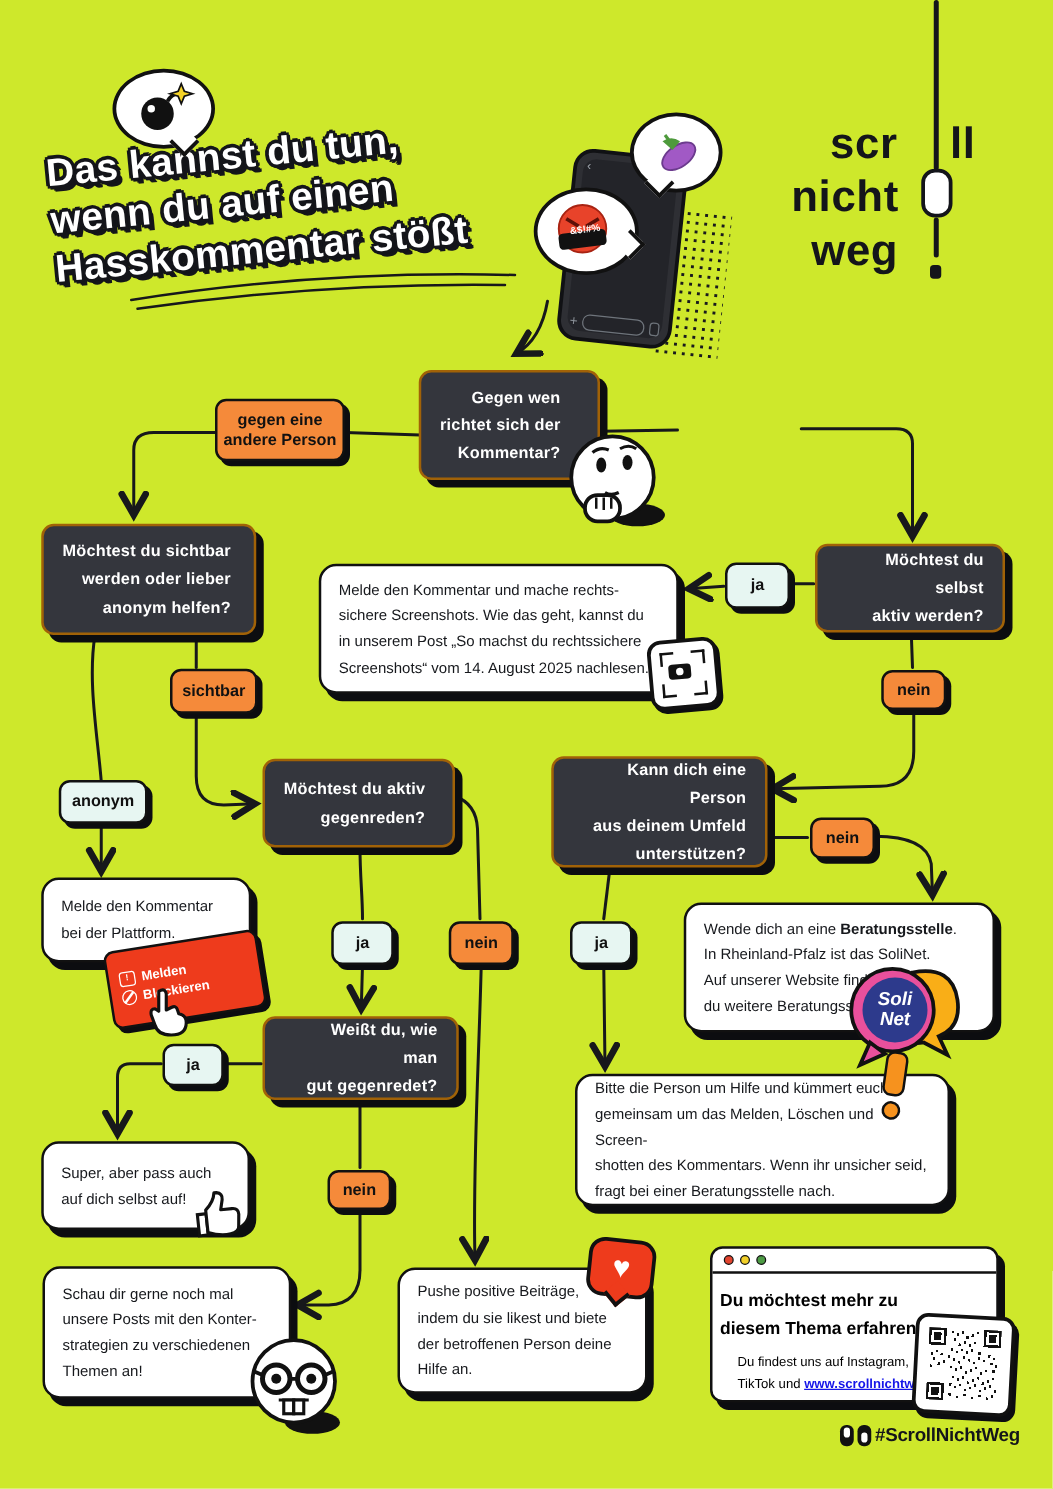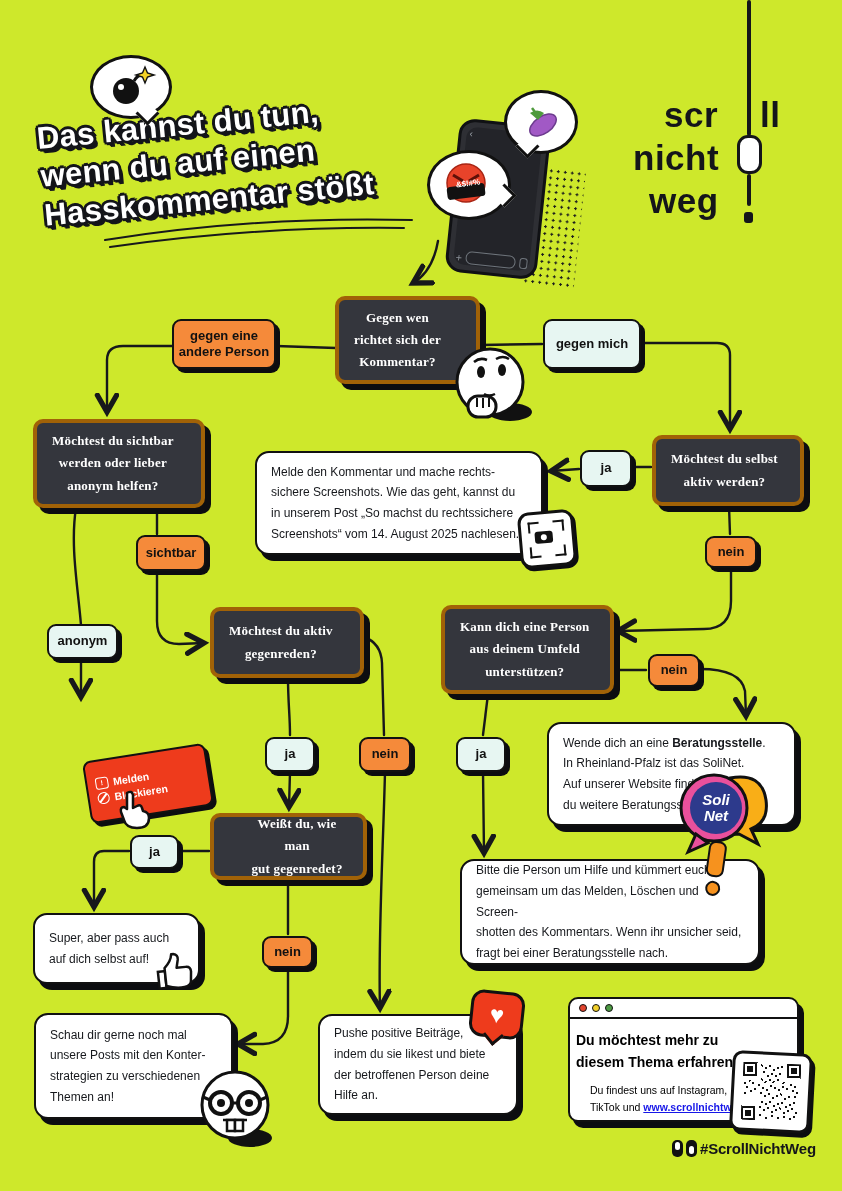--- a/index.html
+++ b/index.html
@@ -4,23 +4,23 @@
 <style>
   html,body{margin:0;padding:0;}
   body{font-family:"Liberation Sans","DejaVu Sans",sans-serif;}
   #stage{position:relative;width:842px;height:1191px;background:#CEE82B;overflow:hidden;}
   [data-bind]{white-space:pre-line;}
   svg.overlay{position:absolute;left:0;top:0;z-index:1;}
   .arrow{fill:none;stroke:#17181b;stroke-width:2.4px;stroke-linecap:round;}
   .thin{stroke-width:2px;}
   
   .q{position:absolute;box-sizing:border-box;z-index:2;background:#34363D;color:#fff;
-     border:4px solid #a16207;border-radius:10px;box-shadow:6px 6px 0 #0c0d10;
+     border:2px solid #a16207;border-radius:10px;box-shadow:6px 6px 0 #0c0d10;
      display:flex;align-items:center;padding:0 15px;font-weight:bold;font-size:13px;
-     line-height:1.7;text-align:center;letter-spacing:.2px;font-family:Liberation Serif, serif;}
+     line-height:1.7;text-align:right;letter-spacing:.2px;}
   .tag{position:absolute;box-sizing:border-box;z-index:2;border:2.5px solid #111;
      border-radius:9px;box-shadow:4px 4px 0 #0c0d10;font-weight:bold;font-size:13px;
      display:flex;align-items:center;justify-content:center;text-align:center;color:#111;line-height:1.25;}
   .tag.orange{background:#F58A3A;}
   .tag.light{background:#E7F6F2;}
   .info{position:absolute;box-sizing:border-box;z-index:2;background:#fff;border:2.5px solid #111;
      border-radius:14px;box-shadow:5px 6px 0 #0c0d10;color:#16181c;font-size:12px;
      line-height:1.72;display:flex;align-items:center;padding:10px 14px;text-align:left;}
   
   #title{position:absolute;left:40px;top:104px;z-index:2;transform:rotate(-5.5deg);
@@ -200,21 +200,20 @@
     <path d="M32,52 q5,3 11,0" stroke="#111" stroke-width="2.5" fill="none"></path>
     <rect x="16" y="54" width="28" height="21" rx="10" fill="#fff" stroke="#111" stroke-width="3"></rect>
     <path d="M25,56 v9 M31,56 v10 M37,56 v9" stroke="#111" stroke-width="2" fill="none"></path>
   </svg>
 
   <div class="q" style="left:335px;top:296px;width:145px;height:88px;" data-bind="flow.q_target_lines">Gegen wen
 richtet sich der
 Kommentar?</div>
   <div class="tag orange" style="left:172px;top:319px;width:104px;height:50px;" data-bind="flow.opt_other_lines">gegen eine
 andere Person</div>
-  <div class="tag light" style="left:543px;top:319px;width:98px;height:50px;" data-bind="flow.opt_me">gegen mich</div>
 
   <div class="q" style="left:33px;top:419px;width:172px;height:89px;" data-bind="flow.q_visibility_lines">Möchtest du sichtbar
 werden oder lieber
 anonym helfen?</div>
   <div class="tag orange" style="left:123px;top:535px;width:70px;height:36px;margin-left:13px;" data-bind="flow.sichtbar">sichtbar</div>
   <div class="tag light" style="left:47px;top:624px;width:71px;height:35px;" data-bind="flow.anonym">anonym</div>
 
   <div class="info" style="left:255px;top:451px;width:288px;height:104px;" data-bind="flow.info_screenshots_lines">Melde den Kommentar und mache rechts-
 sichere Screenshots. Wie das geht, kannst du
 in unserem Post „So machst du rechtssichere
@@ -233,20 +232,22 @@
 aktiv werden?</div>
   <div class="tag orange" style="left:705px;top:536px;width:52px;height:32px;" data-bind="flow.nein">nein</div>
 
   <div class="q" style="left:210px;top:607px;width:154px;height:71px;" data-bind="flow.q_counter_lines">Möchtest du aktiv
 gegenreden?</div>
   <div class="q" style="left:441px;top:605px;width:173px;height:89px;" data-bind="flow.q_support_lines">Kann dich eine Person
 aus deinem Umfeld
 unterstützen?</div>
   <div class="tag orange" style="left:648px;top:654px;width:52px;height:33px;" data-bind="flow.nein">nein</div>
 
+  <div class="info" style="left:33px;top:702px;width:168px;height:68px;" data-bind="flow.info_report_lines">Melde den Kommentar
+bei der Plattform.</div>
   <div id="sticker">
     <div class="row">
         <span class="mini-bubble">!</span>
         <span data-bind="flow.sticker.melden">Melden</span>
       </div>
     <div class="row">
         <span class="mini-block"></span>
         <span data-bind="flow.sticker.blockieren">Blockieren</span>
       </div>
   </div>

